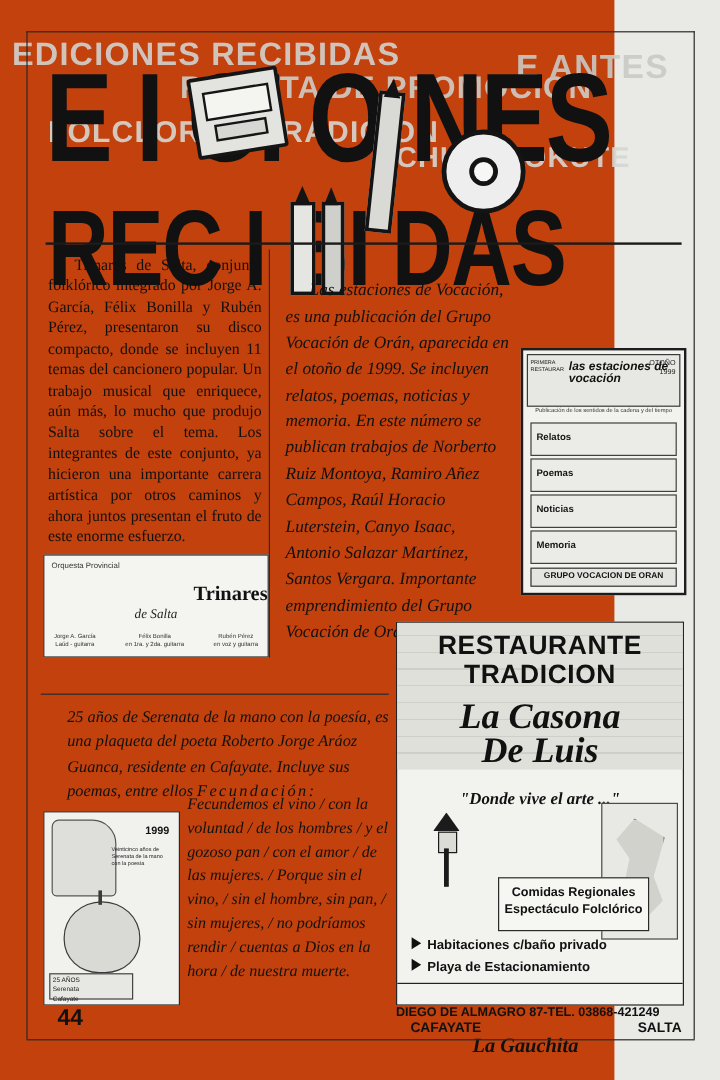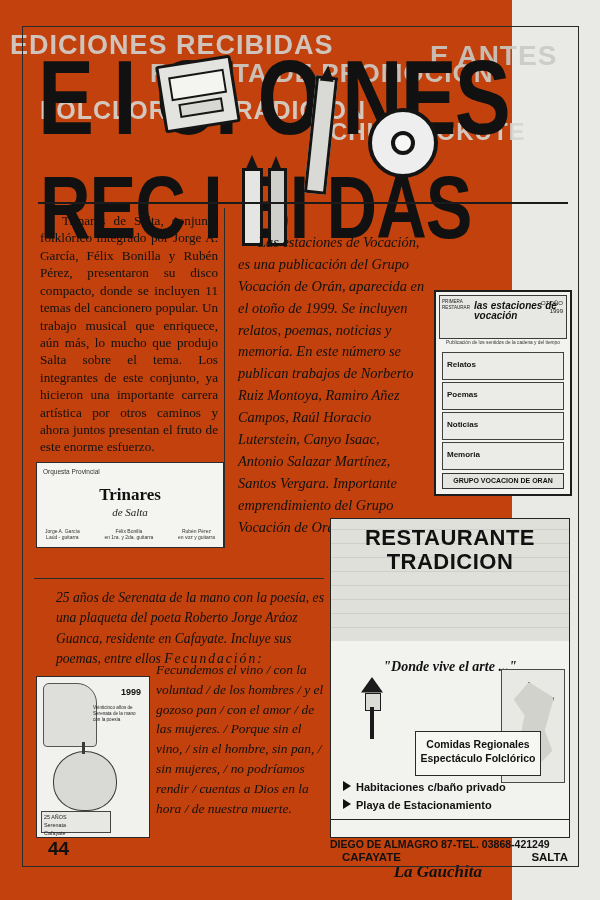--- a/index.html
+++ b/index.html
@@ -168,21 +168,21 @@
     font-family:"Liberation Sans",sans-serif;font-size:7px;font-weight:bold;text-align:center;line-height:14px;color:#111;
   }
 
   
   .card{
     position:absolute;left:36px;top:462px;width:186px;height:84px;
     border:1px solid #2b2b2b;background:#f4f4f1;
   }
   .card .ctop{position:absolute;left:6px;top:5px;font-size:6.5px;color:#333;font-family:"Liberation Sans",sans-serif;}
   .card .cname{
-    position:absolute;left:0;right:0;top:22px;text-align:center;
+    position:absolute;left:0;right:0;top:22px;text-align:right;
     font-family:"Liberation Serif",serif;font-weight:bold;font-size:17px;color:#111;
   }
   .card .csub{
     position:absolute;left:0;right:0;top:43px;text-align:center;
     font-family:"Liberation Serif",serif;font-style:italic;font-size:11px;color:#222;
   }
   .card .cfoot{position:absolute;left:8px;right:8px;bottom:6px;display:flex;justify-content:space-between;}
   .card .cfoot div{font-size:5px;line-height:1.35;color:#333;font-family:"Liberation Sans",sans-serif;text-align:center;}
 
   
@@ -407,20 +407,24 @@
 Serenata
 Cafayate</div>
   </div>
 
   <div class="ad">
     <div class="brickbg"></div>
     <div class="adtop">
       <div class="l1">RESTAURANTE</div>
       <div class="l2">TRADICION</div>
     </div>
+    <div class="script">
+      <div class="s1">La Casona</div>
+      <div class="s2">De Luis</div>
+    </div>
     <div class="slogan">"Donde vive el arte ..."</div>
     <div class="lamp">
       <div class="head"></div>
       <div class="glass"></div>
       <div class="pole"></div>
     </div>
     <div class="mapbox">
       <div class="shape"></div>
     </div>
     <div class="box">

